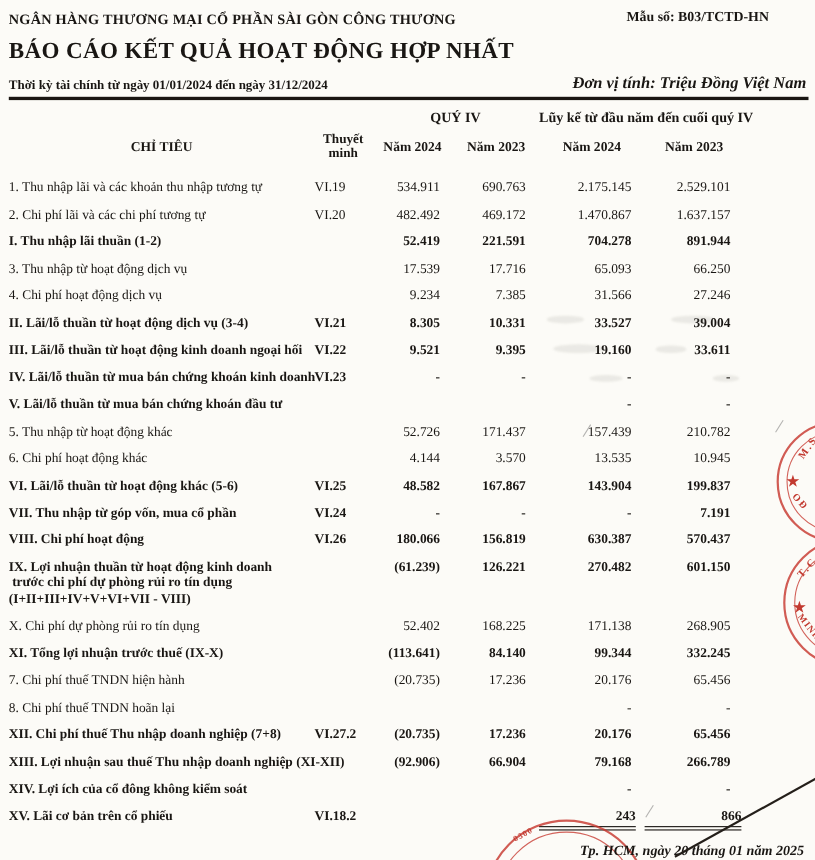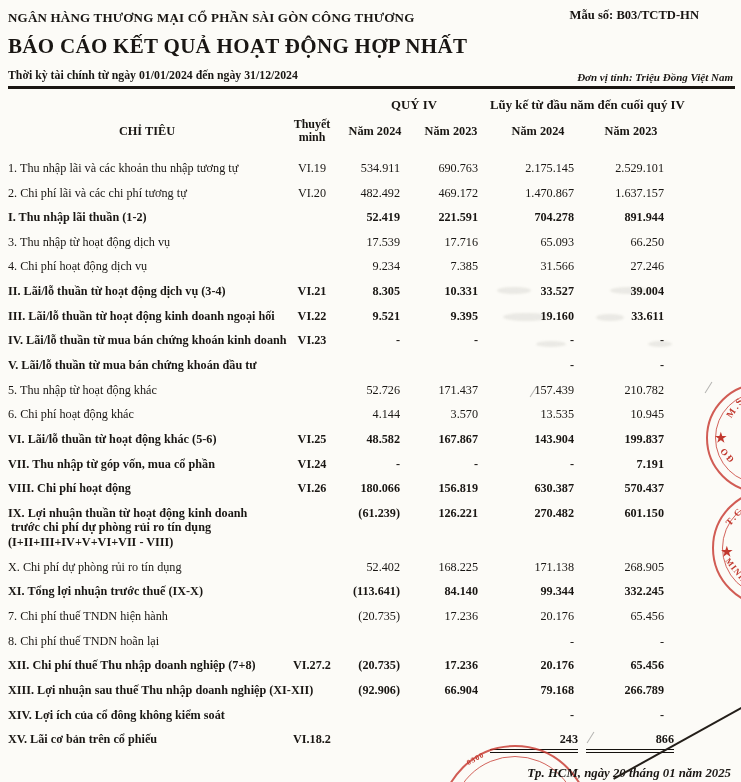--- a/index.html
+++ b/index.html
@@ -12,37 +12,37 @@
   .page { position:absolute; inset:0; padding:5px 6px 0 8px; box-sizing:border-box; }
 
   
   .hdr-top { display:flex; justify-content:space-between; align-items:flex-start; }
   .bank-name { font-size:13px; font-weight:700; letter-spacing:.2px; padding-top:5px; }
   .form-no   { font-size:12.6px; font-weight:700; white-space:nowrap; padding:3px 36px 0 0; }
   .report-title { font-size:21px; font-weight:700; letter-spacing:.3px; margin-top:8px; }
   .sub-row { display:flex; justify-content:space-between; align-items:flex-end;
              margin-top:9px; border-bottom:3px solid #1a1612; padding-bottom:3px; }
   .period { font-size:11.8px; font-weight:700; }
-  .unit   { font-size:11px; font-weight:700; font-style:italic; padding-right:2px; }
+  .unit   { font-size:15px; font-weight:700; font-style:italic; padding-right:2px; }
 
   
   table { border-collapse:collapse; table-layout:fixed; width:668px; }
   col.c-lbl  { width:278px; }
   col.c-note { width:52px; }
   col.c-v1 { width:74px; }
   col.c-v2 { width:78px; }
   col.c-v3 { width:96px; }
   col.c-v4 { width:90px; }
   th { font-weight:700; white-space:nowrap; overflow:visible; }
   .group-row th { font-size:12.8px; text-align:center; padding:9px 0 0; }
   .cols-row th  { font-size:12.3px; text-align:center; padding:5px 0 11px; vertical-align:middle; }
   .cols-row th.note-h { white-space:normal; line-height:1.12; font-size:12px; }
   tbody td { font-size:12.2px; padding:5px 0 5px; vertical-align:top; line-height:1.2; }
   td.lbl  { white-space:pre; overflow:visible;margin-left:41px; }
-  td.note { text-align:center; }
+  td.note { text-align:left; }
   td.num  { text-align:right; padding-right:12px; }
   tr.b { font-weight:700; }
   .dbl { display:inline-block; min-width:88px; text-align:right;
          border-bottom:4px double #14110e; padding-bottom:2px; }
 
   
   .date-line { position:absolute; right:10px; bottom:1px; z-index:4;
                font-size:12.8px; font-style:italic; font-weight:700; }
 
   

